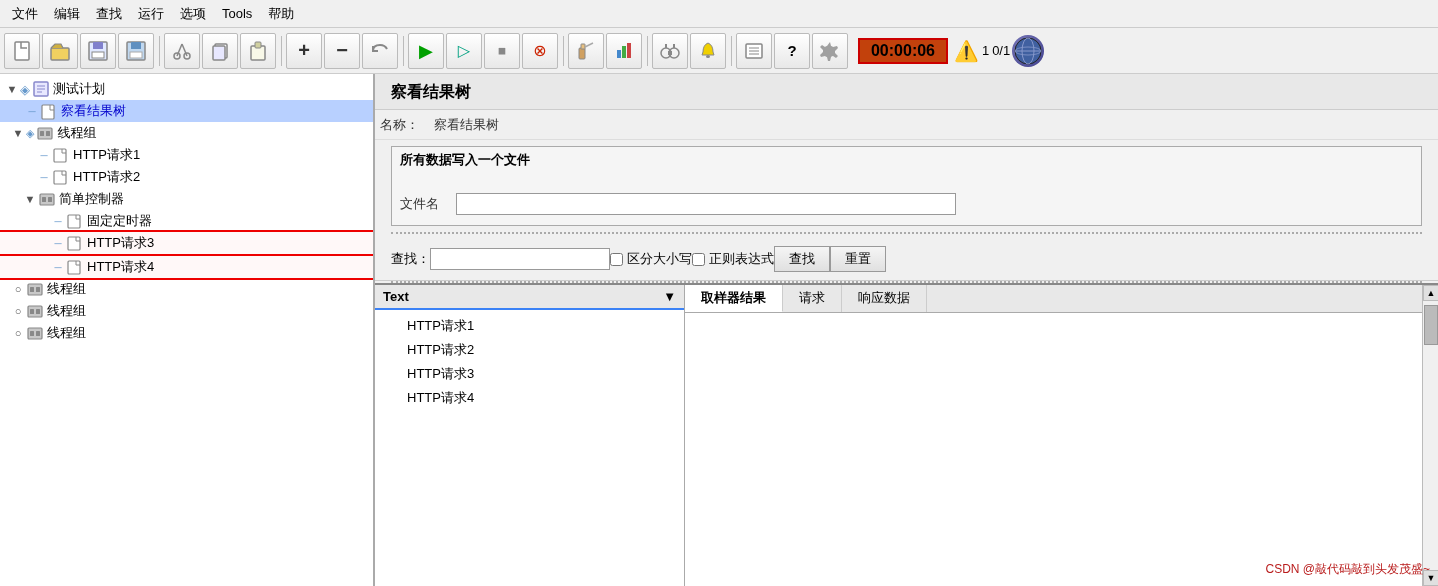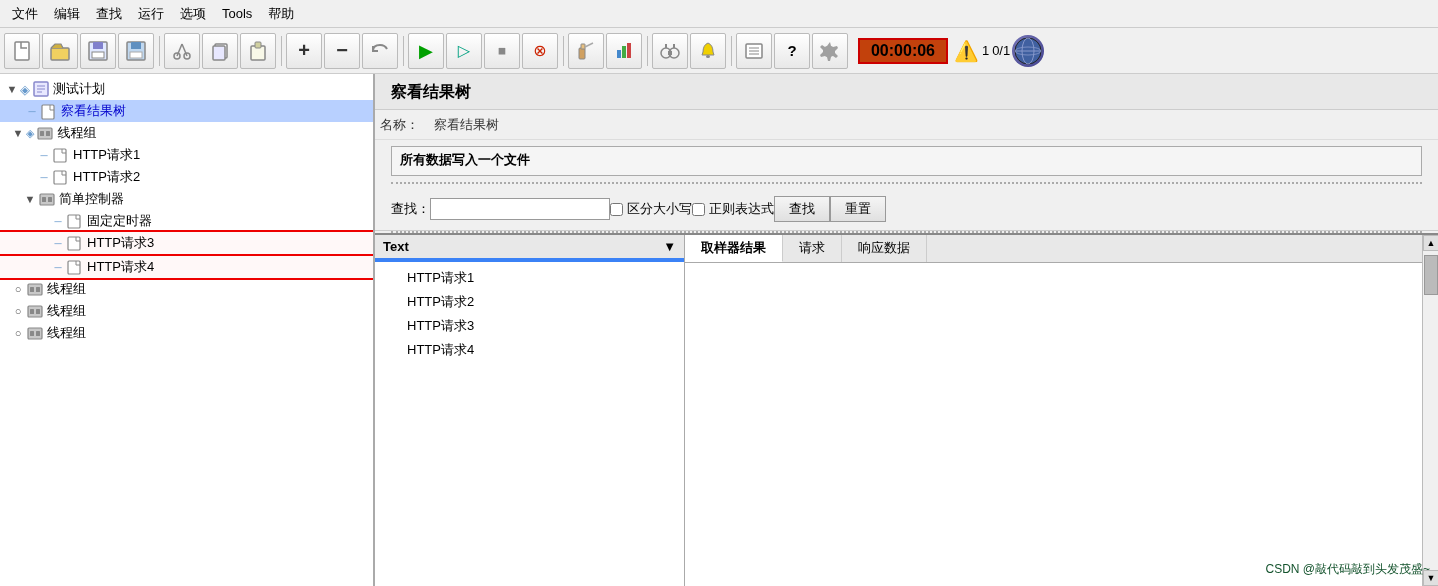--- a/index.html
+++ b/index.html
@@ -42,40 +42,40 @@
     .search-label { font-size: 13px; }
     .search-input { border: 1px solid #999; background: white; padding: 2px 4px; width: 180px; height: 22px; font-size: 13px; }
     .checkbox-group { display: flex; align-items: center; gap: 4px; }
     .search-btn { border: 1px solid #999; background: linear-gradient(180deg, #f5f5f5 0%, #e0e0e0 100%); padding: 2px 14px; cursor: pointer; height: 26px; font-size: 13px; }
 
     
     .bottom-panel { display: flex; flex: 1; overflow: hidden; }
 
     
     .text-list-panel { width: 310px; min-width: 310px; border-right: 1px solid #aaa; background: white; display: flex; flex-direction: column; overflow: hidden; }
-    .text-list-header { display: flex; align-items: center; background: #e8e8e8; border-bottom: 4px solid #3b82f6; padding: 4px 8px; font-weight: bold; font-size: 13px; }
+    .text-list-header { display: flex; align-items: center; background: #e8e8e8; border-bottom: 2px solid #3b82f6; padding: 4px 8px; font-weight: bold; font-size: 13px; }
     .dropdown-arrow { margin-left: auto; cursor: pointer; }
     .text-list-items { overflow-y: auto; flex: 1; padding: 4px 0; }
     .text-list-item { padding: 3px 16px 3px 32px; font-size: 13px; cursor: pointer; }
 
     
     .data-panel { flex: 1; display: flex; flex-direction: column; background: white; }
     .data-tabs { display: flex; border-bottom: 1px solid #aaa; background: #e8e8e8; }
     .data-tab { padding: 4px 16px; font-size: 13px; cursor: pointer; border-right: 1px solid #ccc; }
     .data-tab.active { background: white; border-bottom: 1px solid white; font-weight: bold; }
     .data-content { flex: 1; background: white; }
 
     
     .right-scrollbar { width: 16px; background: #f0f0f0; border-left: 1px solid #bbb; display: flex; flex-direction: column; }
     .scrollbar-track { flex: 1; position: relative; }
     .scrollbar-thumb { width: 14px; height: 40px; background: #bbb; position: absolute; top: 4px; left: 1px; border: 1px solid #999; }
     .scrollbar-btn { width: 16px; height: 16px; background: #e0e0e0; border: 1px solid #bbb; display: flex; align-items: center; justify-content: center; font-size: 9px; cursor: pointer; }
 
     
-    .watermark { position: fixed; bottom: 8px; right: 8px; font-size: 12px; color: #14532d; text-align: right; }
+    .watermark { position: fixed; bottom: 8px; right: 8px; font-size: 12px; color: #b91c1c; text-align: right; }
 
     
     .tree-container { padding: 4px 0; }
     .tree-row { display: flex; align-items: center; height: 22px; padding-left: 4px; cursor: pointer; }
     .highlight-row { outline: 2px solid #ee0000; position: relative; z-index: 1; background: #fff8f8; }
     .selected-row { background: #b8d0ff; }
   </style>
 </head>
 <body>
 
@@ -360,21 +360,25 @@
     <div class="vrt-panel">
       <div class="vrt-title">察看结果树</div>
 
       <div class="form-row">
         <span class="form-label">名称：</span>
         <span class="form-value">察看结果树</span>
       </div>
 
 
       <div style="margin: 6px 16px; border: 1px solid #aaa; padding: 4px 8px 6px; background:#f5f5f5;">
-        <div style="font-size:13px; font-weight:bold; margin-bottom:0;">所有数据写入一个文件</div>
+        <div style="font-size:13px; font-weight:bold; margin-bottom:20px;">所有数据写入一个文件</div>
+        <div class="form-row" style="padding: 0; border:none;">
+          <span class="form-label">文件名</span>
+          <input class="form-input" type="text" style="width: 500px; margin-left: 6px;" value="">
+        </div>
       </div>
 
       <hr class="dotted-separator" style="margin: 4px 16px;">
 
       <div class="search-bar">
         <span class="search-label">查找：</span>
         <input class="search-input" type="text" style="">
         <div class="checkbox-group">
           <input type="checkbox" style="">
           <span>区分大小写</span>

